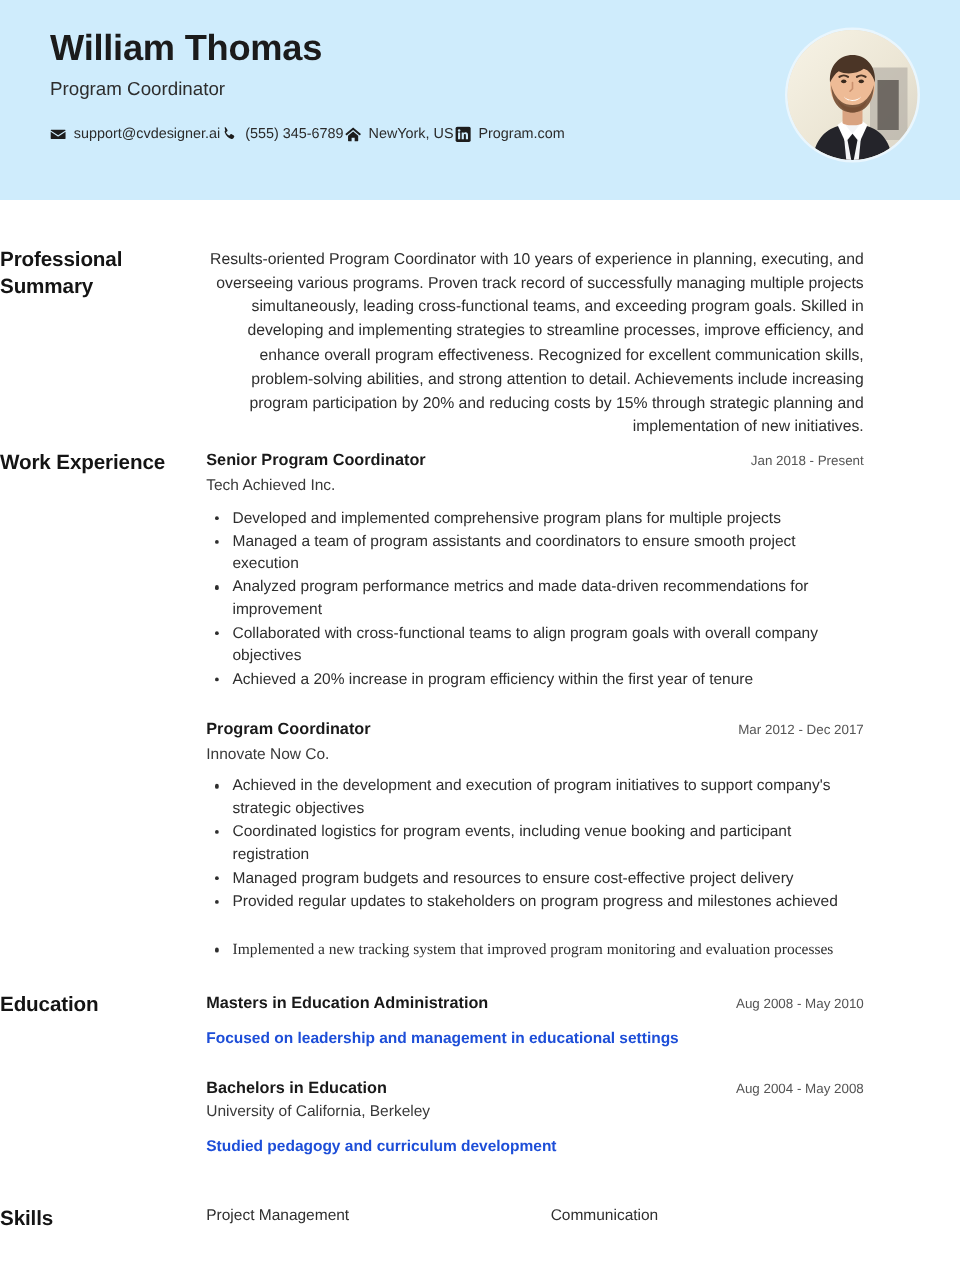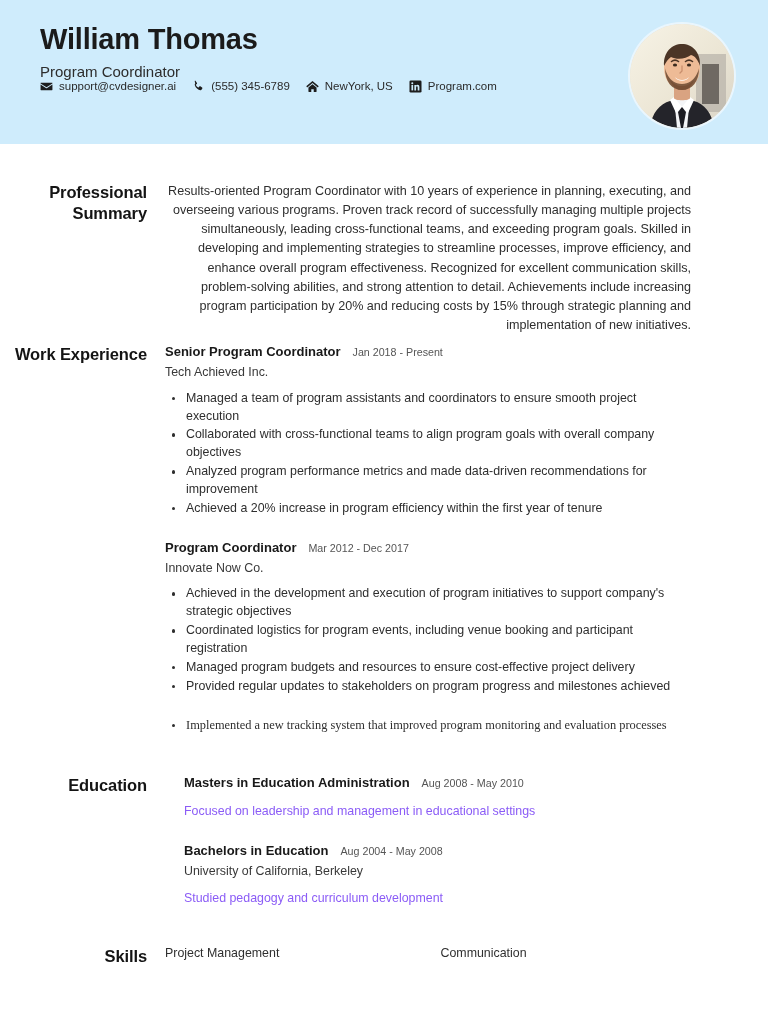--- a/index.html
+++ b/index.html
@@ -17,21 +17,21 @@
     width: 768px;
     height: 1014px;
     position: relative;
     overflow: hidden;
     background: #ffffff;
   }
 
   
   .header {
     background: #cfecfc;
-    height: 144px;
+    height: 160px;
     padding: 22px 34px 0 40px;
     display: flex;
     align-items: flex-start;
     justify-content: space-between;
     position: relative;
   }
 
   .header-left { padding-top: 2px; }
 
   .full-name {
@@ -45,21 +45,22 @@
   .job-title {
     font-size: 15px;
     color: #2d2d2d;
     margin-top: 7px;
     font-weight: 400;
   }
 
   .contact-row {
     display: flex;
     align-items: flex-start;
-    gap: 16px;
+    gap: 1px;
+    margin-top: 21px;
   }
 
   .contact-item {
     display: flex;
     align-items: center;
     gap: 6px;
     font-size: 11.5px;
     color: #2b2b2b;
     white-space: nowrap;
   }
@@ -89,27 +90,26 @@
 
   
   .body-wrap { padding: 0 38px 0 0; }
 
   .section {
     display: flex;
     align-items: flex-start;
   }
   .section-summary  { margin-top: 38px; }
   .section-work     { margin-top: 9px; }
-  .section-edu      { margin-top: 40px; gap: 19px; }
+  .section-edu      { margin-top: 24px; }
   .section-skills   { margin-top: 38px; }
 
   .section-label {
     width: 165px;
     flex: 0 0 165px;
-    text-align: right;
     padding-right: 18px;
     font-size: 16.5px;
     font-weight: bold;
     line-height: 1.25;
     color: #141414;
     letter-spacing: -0.1px;
   }
 
   .section-content {
     flex: 1 1 auto;
@@ -124,21 +124,21 @@
     text-align: right;
   }
 
   
   .entry { position: relative; }
   .entry + .entry { margin-top: 22px; }
 
   .entry-head {
     display: flex;
     align-items: baseline;
-    justify-content: flex-start;
+    justify-content: space-between;
     gap: 12px;
   }
 
   .entry-role {
     font-size: 13px;
     font-weight: bold;
     color: #191919;
     line-height: 1.3;
   }
 
@@ -152,23 +152,24 @@
 
   .entry-org {
     font-size: 12.4px;
     color: #393939;
     margin-top: 3px;
     line-height: 1.35;
   }
 
   .entry-note {
     font-size: 12.4px;
-    color: #8b5cf6;
+    color: #1d4ed8;
     margin-top: 11px;
     line-height: 1.4;
+    font-weight: bold;
   }
 
   .bullets {
     list-style: none;
     margin-top: 9px;
   }
 
   .bullets li {
     position: relative;
     padding-left: 21px;
@@ -324,23 +325,24 @@
       <div class="section-label">Work Experience</div>
       <div class="section-content">
 
         <div class="entry">
           <div class="entry-head">
             <div class="entry-role">Senior Program Coordinator</div>
             <div class="entry-date">Jan 2018 - Present</div>
           </div>
           <div class="entry-org">Tech Achieved Inc.</div>
           <ul class="bullets">
+            <li>Developed and implemented comprehensive program plans for multiple projects</li>
             <li>Managed a team of program assistants and coordinators to ensure smooth project execution</li>
+            <li>Analyzed program performance metrics and made data-driven recommendations for improvement</li>
             <li>Collaborated with cross-functional teams to align program goals with overall company objectives</li>
-            <li>Analyzed program performance metrics and made data-driven recommendations for improvement</li>
             <li>Achieved a 20% increase in program efficiency within the first year of tenure</li>
           </ul>
         </div>
 
         <div class="entry">
           <div class="entry-head">
             <div class="entry-role">Program Coordinator</div>
             <div class="entry-date">Mar 2012 - Dec 2017</div>
           </div>
           <div class="entry-org">Innovate Now Co.</div>

